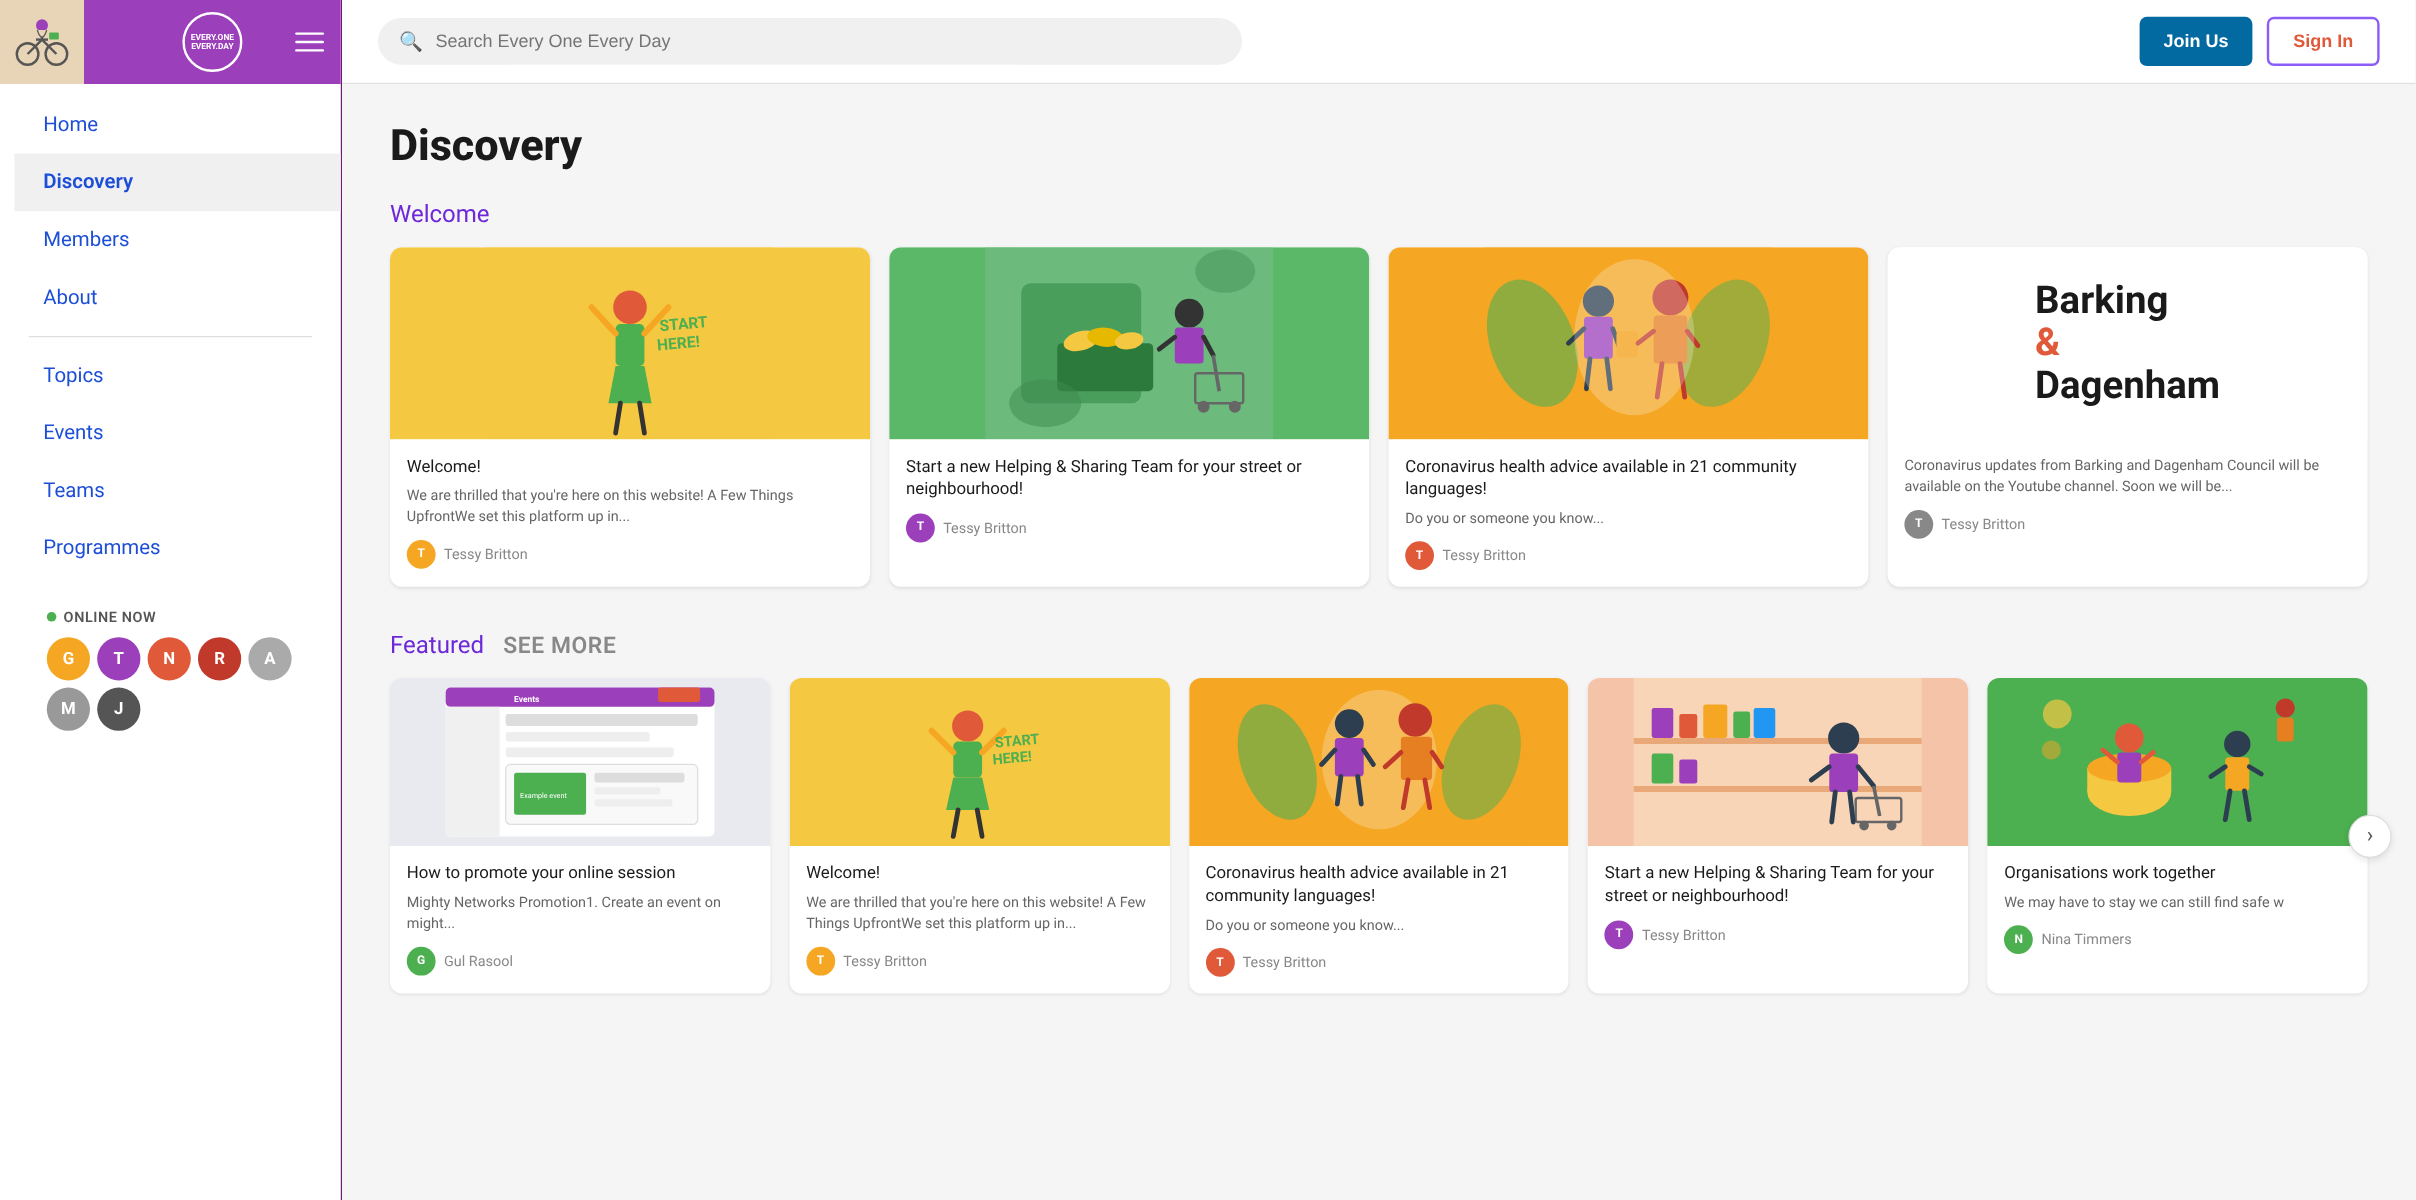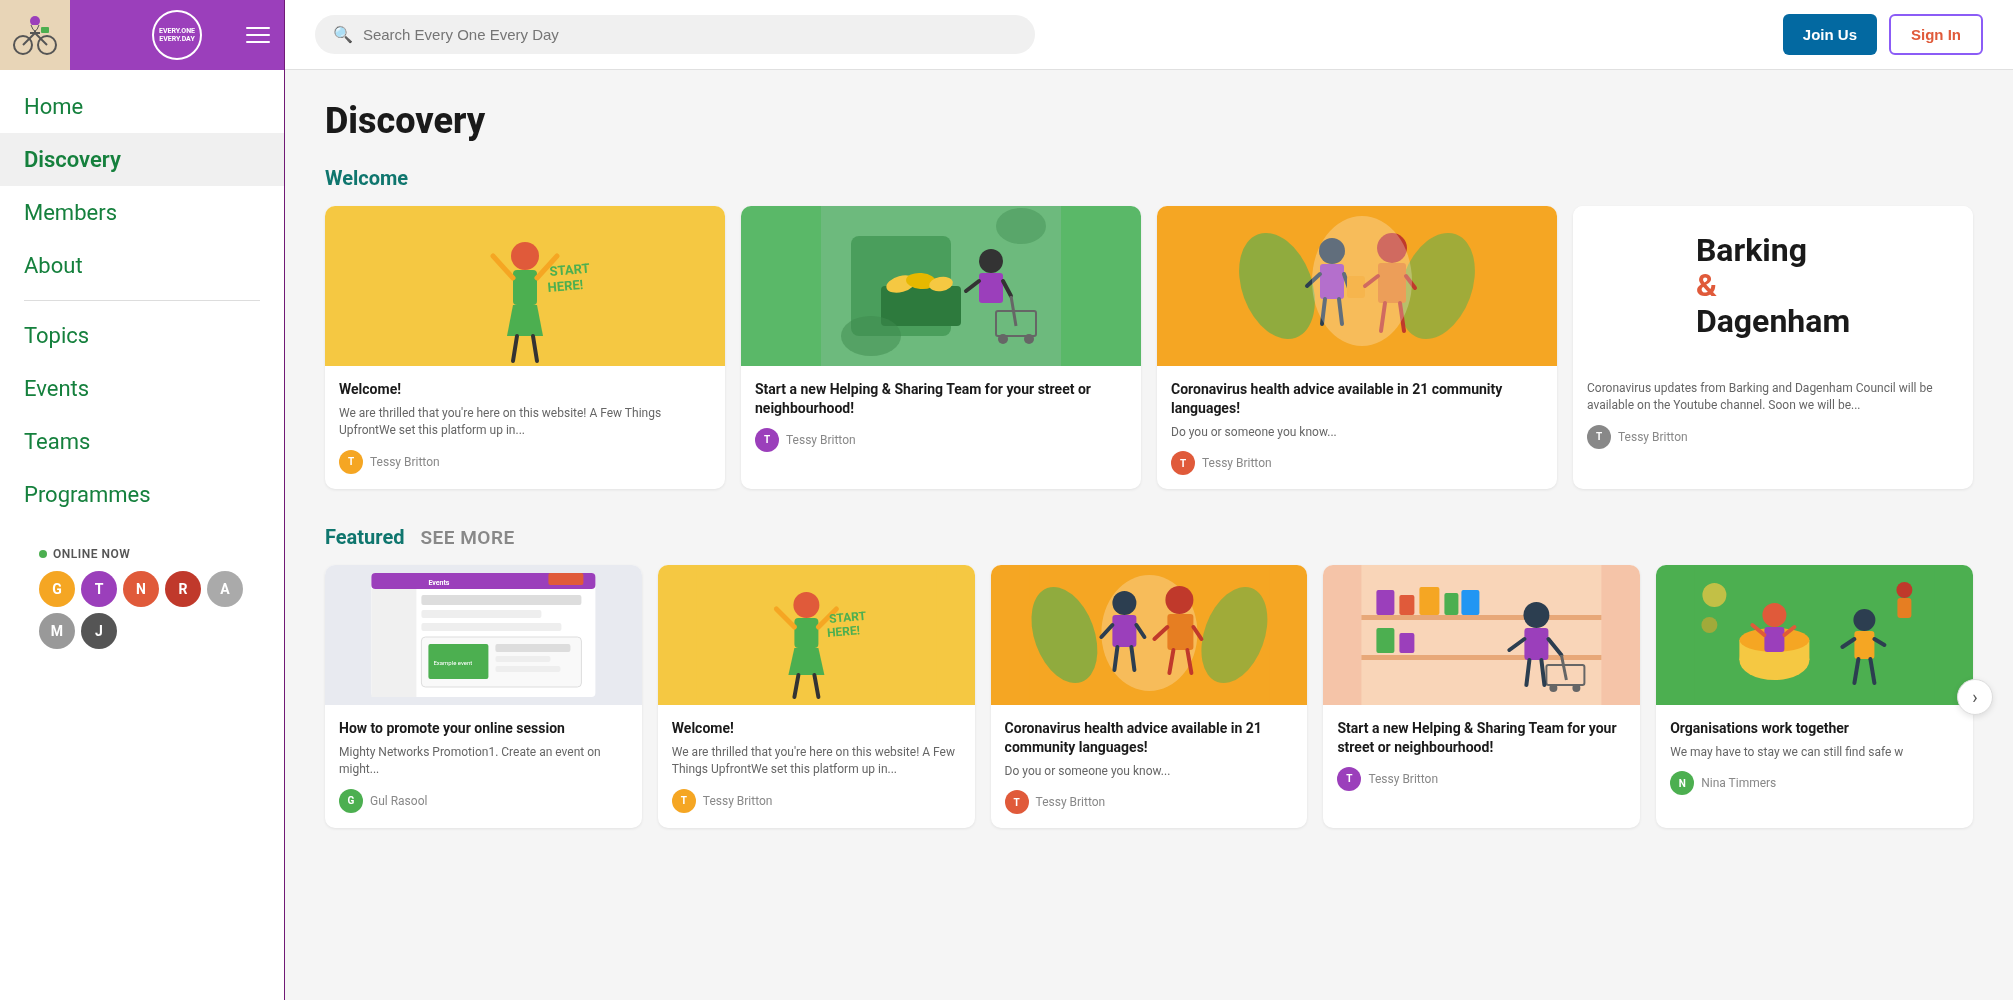--- a/index.html
+++ b/index.html
@@ -74,24 +74,25 @@
       width: 24px;
       height: 2px;
       background: #fff;
       border-radius: 2px;
     }
     .sidebar-nav {
       padding: 10px 0;
     }
     .nav-item {
       padding: 14px 24px;
-      font-size: 22px;
-      color: #15803d;
+      font-size: 17px;
+      color: #1d4ed8;
       cursor: pointer;
       transition: background 0.15s;
+      margin-left: 12px;
     }
     .nav-item.active { background: #f0f0f0; font-weight: 600; }
     .nav-divider {
       border: none;
       border-top: 1px solid #ddd;
       margin: 8px 24px;
     }
     .online-section {
       padding: 16px 24px;
       margin-left: 15px;
@@ -215,22 +216,22 @@
       margin-bottom: 24px;
     }
     .section-header {
       display: flex;
       align-items: center;
       gap: 16px;
       margin-bottom: 16px;
     }
     .section-title {
       font-size: 20px;
-      font-weight: 700;
-      color: #0f766e;
+      font-weight: 400;
+      color: #6d28d9;
     }
     .see-more-link {
       font-size: 19px;
       color: #888;
       text-transform: uppercase;
       letter-spacing: 0.5px;
       cursor: pointer;
       font-weight: 600;
     }
     .cards-grid {
@@ -253,21 +254,21 @@
       align-items: center;
       justify-content: center;
       overflow: hidden;
       position: relative;
     }
     .card-body {
       padding: 14px;
     }
     .card-title {
       font-size: 14px;
-      font-weight: 700;
+      font-weight: 400;
       color: #1a1a1a;
       margin-bottom: 6px;
       line-height: 1.35;
     }
     .card-desc {
       font-size: 12px;
       color: #666;
       line-height: 1.45;
       margin-bottom: 10px;
     }

